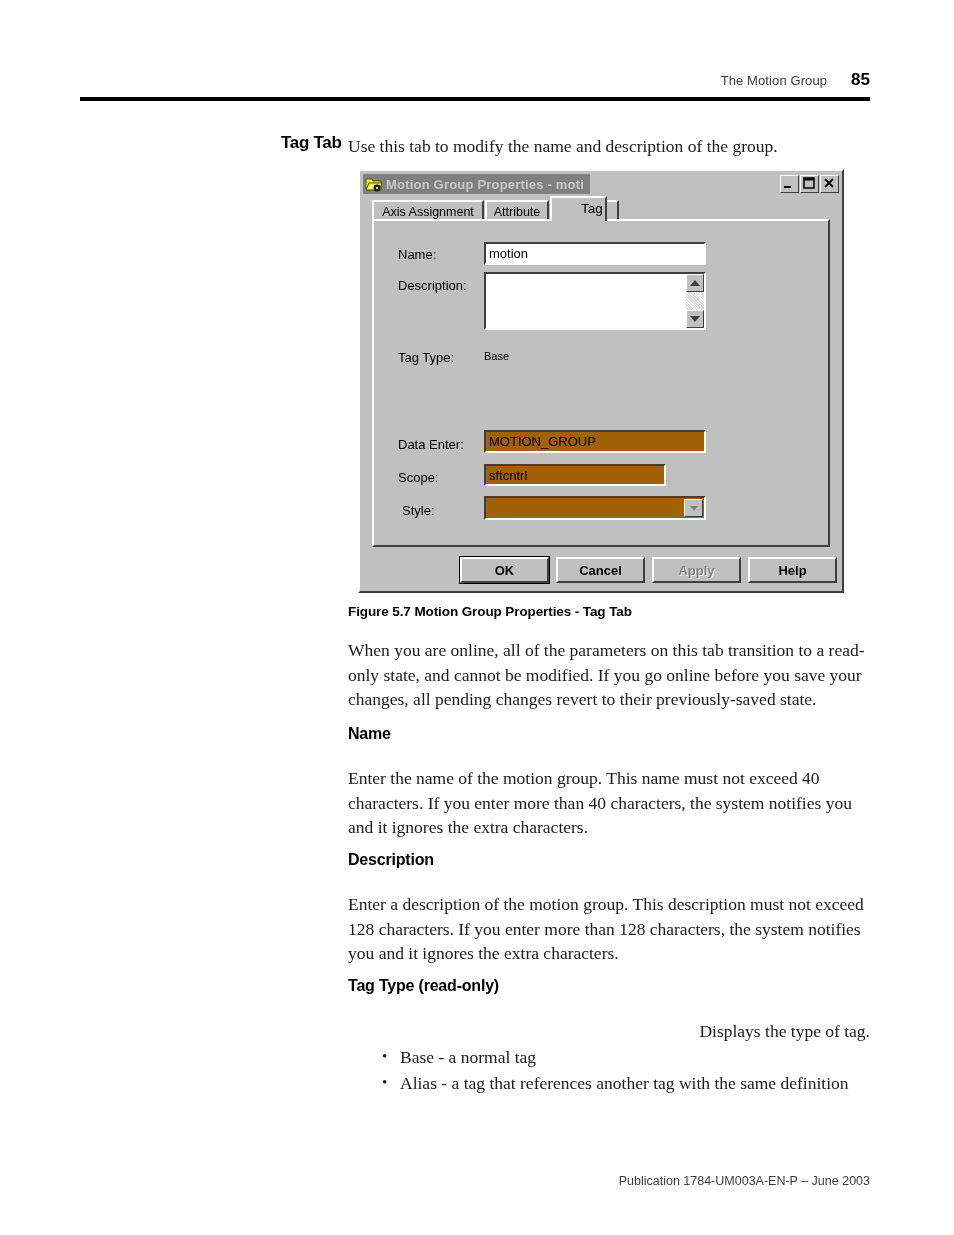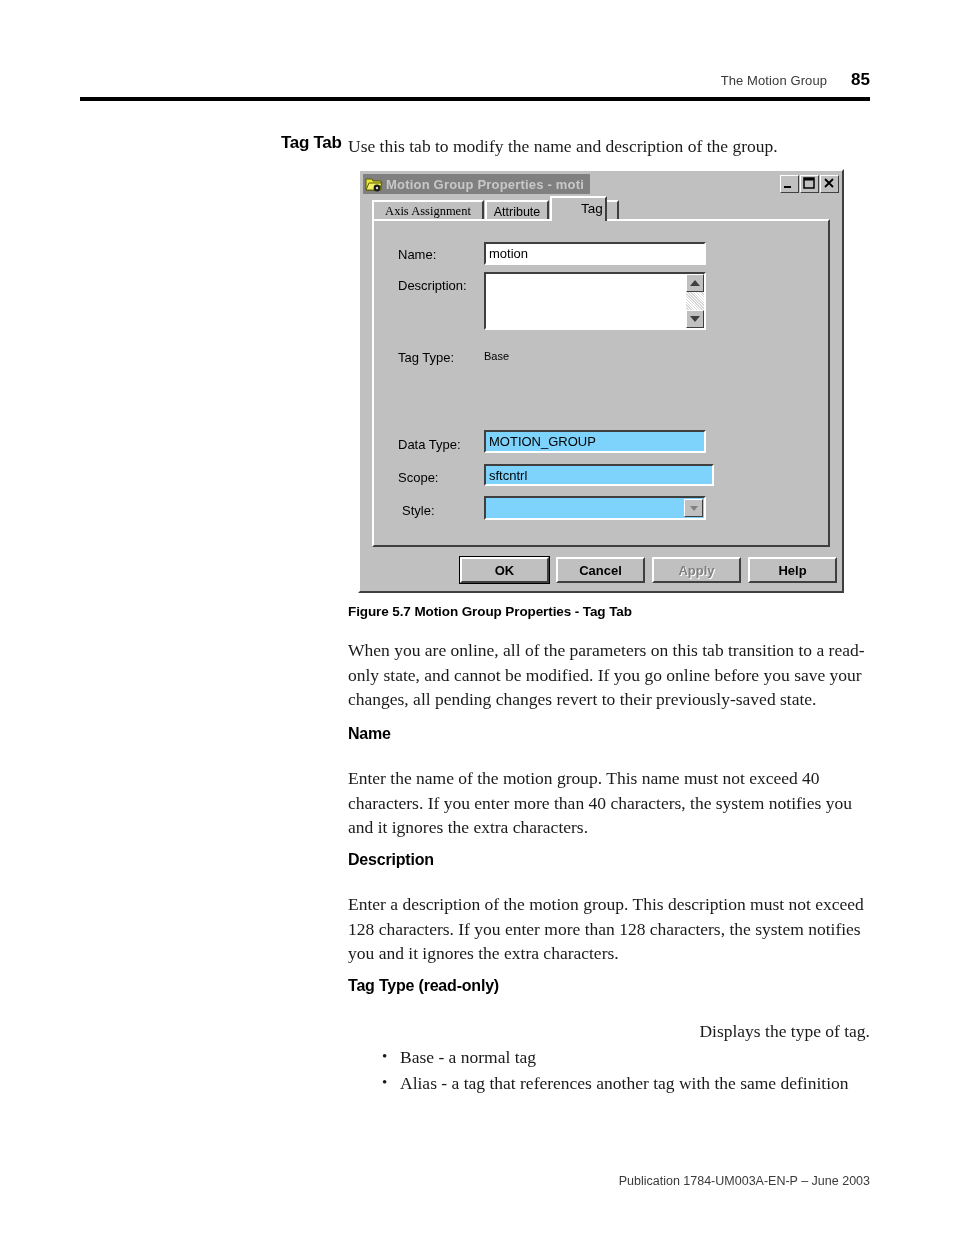--- a/index.html
+++ b/index.html
@@ -195,21 +195,21 @@
     border-right: 2px solid #ffffff;
     border-bottom: 2px solid #ffffff;
     box-sizing: border-box;
     font-size: 13px;
     color: #000;
     display: flex;
     align-items: center;
     padding-left: 3px;
     font-family: "Liberation Sans", sans-serif;
   }
-  .sunken.grey { background: #7dd3fc; }
+  .sunken.grey { background: #a16207; }
   .static-val {
     position: absolute;
     font-size: 11px;
     color: #000;
   }
 
   
   .vscroll {
     position: absolute;
     right: 0px;
@@ -388,21 +388,21 @@
       </div>
       <div class="tb-btn">
         <svg width="16" height="15">
             <path d="M4 3 L12 11 M12 3 L4 11" stroke="#000" stroke-width="1.8"></path>
           </svg>
       </div>
     </div>
   </div>
 
   <div class="tabstrip">
-    <div class="tab" style="left:0px; width:112px;font-family:Liberation Serif, serif;">
+    <div class="tab" style="left:0px; width:112px;">
       <span>Axis Assignment</span>
     </div>
     <div class="tab" style="left:113px; width:64px;">
       <span>Attribute</span>
     </div>
     <div class="tab active" style="left:178px; width:52px;padding-left:40px;">
       <span>Tag</span>
     </div>
     <div class="tab" style="left:231px; width:6px; border-right:2px solid #3f3f3f; border-left:none; border-top:2px solid #ffffff;"></div>
   </div>
@@ -423,27 +423,27 @@
           </div>
         <div class="sb-arrow down">
             <span class="tri down"></span>
           </div>
       </div>
     </div>
 
     <div class="field-label" style="left:24px; top:129px;">Tag Type:</div>
     <div class="static-val" style="left:110px; top:129px;">Base</div>
 
-    <div class="field-label" style="left:24px; top:216px;">Data Type:</div>
+    <div class="field-label" style="left:24px; top:216px;">Data Enter:</div>
     <div class="sunken grey" style="left:110px; top:209px; width:222px; height:23px;">
       <span>MOTION_GROUP</span>
     </div>
 
     <div class="field-label" style="left:24px; top:249px;">Scope:</div>
-    <div class="sunken grey" style="left:110px; top:243px; width:230px; height:22px;">
+    <div class="sunken grey" style="left:110px; top:243px; width:182px; height:22px;">
       <span>sftcntrl</span>
     </div>
 
     <div class="field-label" style="left:28px; top:282px;">Style:</div>
     <div class="sunken grey" style="left:110px; top:275px; width:222px; height:24px;">
       <span></span>
       <span class="combo-btn">
           <span class="tri sm-down"></span>
         </span>
     </div>

